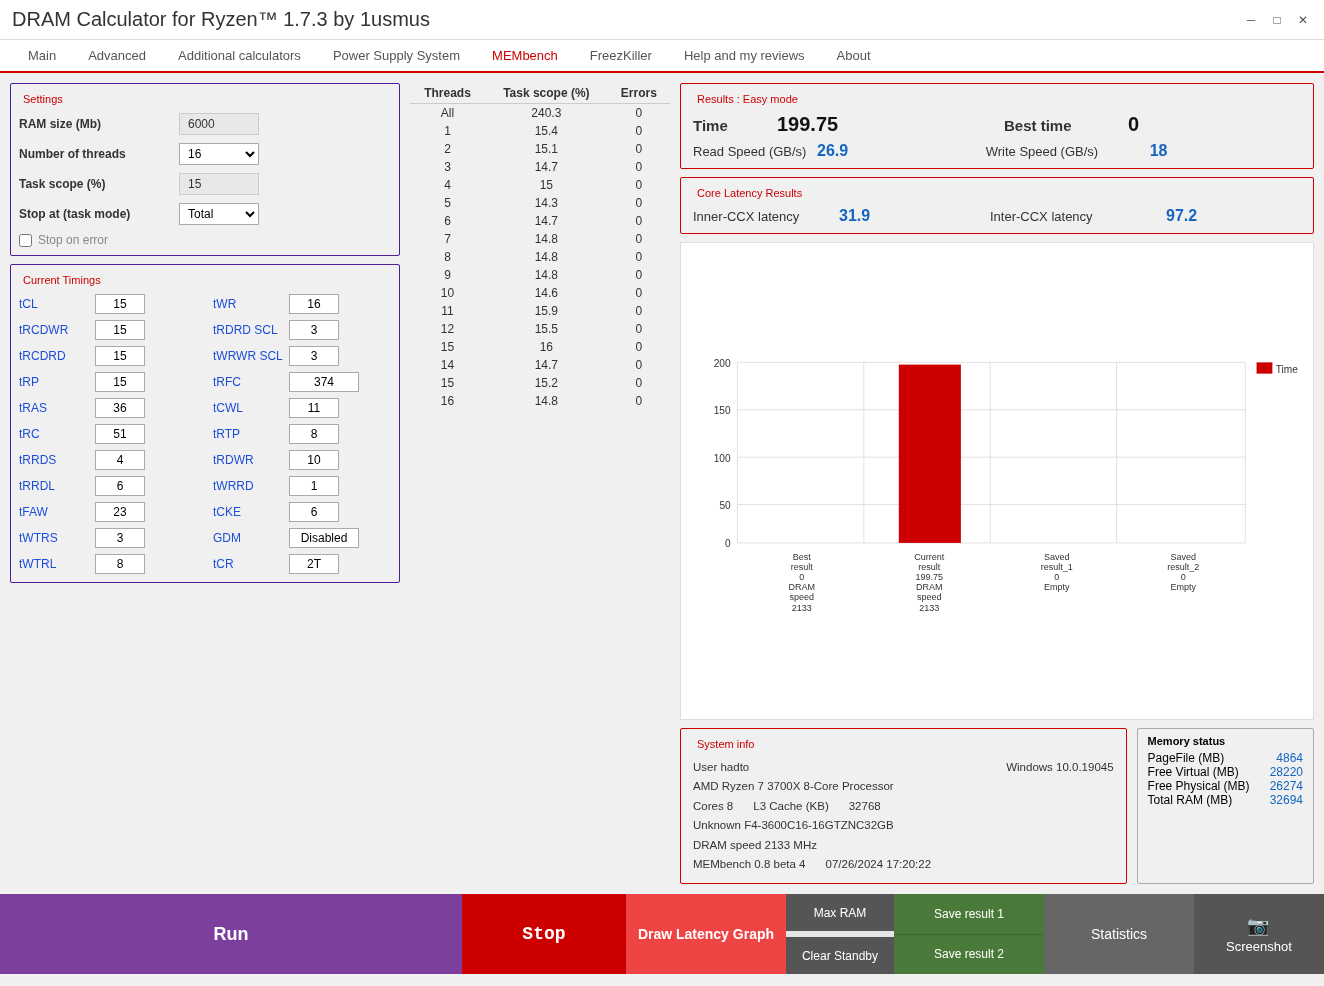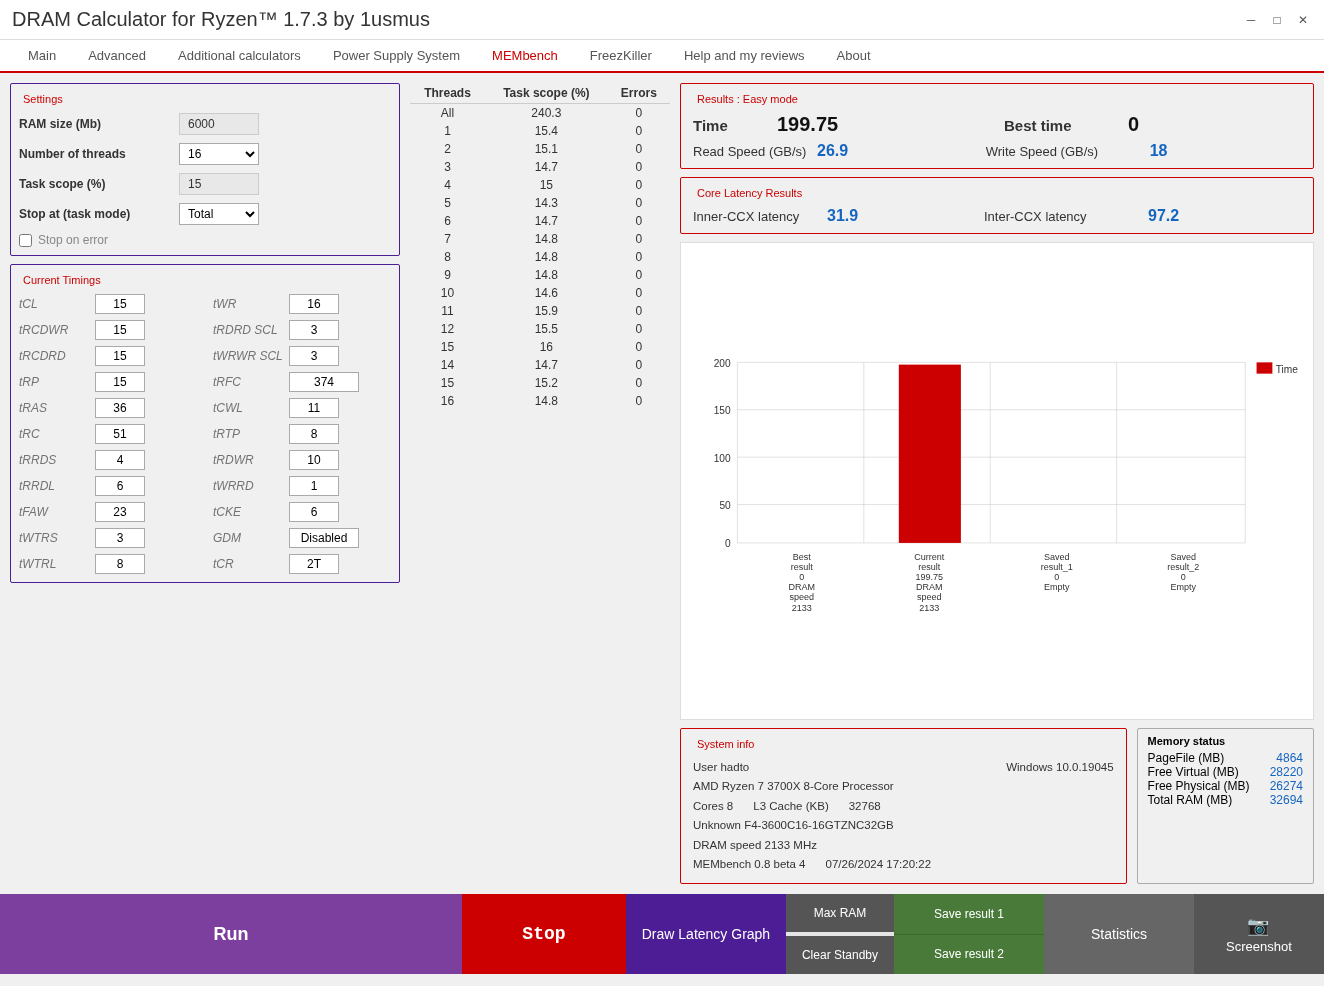--- a/index.html
+++ b/index.html
@@ -27,21 +27,21 @@
     .setting-row { display: flex; align-items: center; margin-bottom: 8px; }
     .setting-label { font-weight: 600; font-size: 12px; color: #333; width: 160px; }
     .setting-value { background: #e8e8e8; border: 1px solid #ccc; padding: 3px 8px; min-width: 80px; font-size: 12px; color: #333; }
     .setting-select { background: white; border: 1px solid #aaa; padding: 2px 4px; font-size: 12px; min-width: 80px; }
     .checkbox-row { display: flex; align-items: center; gap: 6px; }
     .checkbox-label { font-size: 12px; color: #888; }
     
     
     .timings-grid { display: grid; grid-template-columns: 1fr 1fr; gap: 6px 16px; }
     .timing-row { display: flex; align-items: center; gap: 6px; }
-    .timing-label { font-size: 12px; color: #737373; width: 70px; font-weight: 500; font-style: italic; }
+    .timing-label { font-size: 12px; color: #1d4ed8; width: 70px; font-weight: 500; }
     .timing-value { background: white; border: 1px solid #aaa; padding: 2px 6px; min-width: 50px; font-size: 12px; text-align: center; }
     .timing-value.wide { min-width: 70px; }
     
     
     .threads-panel { width: 260px; flex-shrink: 0; }
     .threads-table { border-collapse: collapse; width: 100%; font-size: 12px; }
     .threads-table th { padding: 3px 8px; text-align: center; border-bottom: 1px solid #ccc; color: #333; font-weight: 700; }
     .threads-table td { padding: 2px 8px; text-align: center; color: #333; }
     
     
@@ -56,23 +56,23 @@
     .system-info-row { display: flex; gap: 10px; }
     .sys-info-text { font-size: 11.5px; color: #333; line-height: 1.7; }
     .mem-status { border: 1px solid #aaa; border-radius: 2px; padding: 6px 10px; }
     .mem-status-title { font-size: 11px; font-weight: 600; margin-bottom: 4px; }
     .mem-row { display: flex; justify-content: space-between; gap: 20px; font-size: 12px; }
     
     
     .bottom-bar { height: 80px; background: #333; display: flex; align-items: stretch; gap: 0; }
     .btn-run { background: #7c3f9e; color: white; font-size: 18px; font-weight: 600; flex: 1; border: none; cursor: pointer; display: flex; align-items: center; justify-content: center; }
     .btn-stop { background: #c00; color: white; font-size: 18px; font-weight: 600; width: 164px; border: none; cursor: pointer; display: flex; align-items: center; justify-content: center; font-family: Liberation Mono, monospace; }
-    .btn-draw { background: #4c1d95; color: white; font-size: 14px; font-weight: 400; width: 160px; border: none; cursor: pointer; display: flex; align-items: center; justify-content: center; text-align: center; line-height: 1.3; }
+    .btn-draw { background: #ef4444; color: white; font-size: 14px; font-weight: 700; width: 160px; border: none; cursor: pointer; display: flex; align-items: center; justify-content: center; text-align: center; line-height: 1.3; }
     .btn-group { display: flex; flex-direction: column; }
-    .btn-half { background: #555; color: white; font-size: 12px; padding: 0 16px; border: none; cursor: pointer; flex: 1; display: flex; align-items: center; justify-content: center; border-bottom: 4px solid #e5e5e5; }
+    .btn-half { background: #555; color: white; font-size: 12px; padding: 0 16px; border: none; cursor: pointer; flex: 1; display: flex; align-items: center; justify-content: center; border-bottom: 6px solid #e5e5e5; }
     .btn-half:last-child { border-bottom: none; }
     .btn-save-group { display: flex; flex-direction: column; }
     .btn-save { background: #4a7a3a; color: white; font-size: 12px; padding: 0 28px; border: none; cursor: pointer; flex: 1; display: flex; align-items: center; justify-content: center; border-bottom: 1px solid #3a6a2a; width: 150px; }
     .btn-save:last-child { border-bottom: none; }
     .btn-stats { background: #666; color: white; font-size: 14px; width: 150px; border: none; cursor: pointer; display: flex; align-items: center; justify-content: center; }
     .btn-screenshot { background: #555; color: white; font-size: 13px; width: 130px; border: none; cursor: pointer; display: flex; flex-direction: column; align-items: center; justify-content: center; gap: 2px; }
     
     select { appearance: auto; }
   </style>
 </head>
@@ -340,21 +340,21 @@
       <div style="display:grid; grid-template-columns:120px auto 160px auto; gap:2px 4px; align-items:baseline;">
         <span class="result-label">Read Speed (GB/s)</span>
         <span class="result-value blue">26.9</span>
         <span class="result-label">Write Speed (GB/s)</span>
         <span class="result-value blue">18</span>
       </div>
     </div>
 
     <div class="results-section">
       <div class="panel-section-title">Core Latency Results</div>
-      <div style="display:grid; grid-template-columns:130px auto 160px auto; align-items:baseline; gap:4px;">
+      <div style="display:grid; grid-template-columns:130px auto 160px auto; align-items:baseline; gap:16px;">
         <span class="result-label">Inner-CCX latency</span>
         <span class="result-value blue">31.9</span>
         <span class="result-label">Inter-CCX latency</span>
         <span class="result-value blue">97.2</span>
       </div>
     </div>
 
     <div style="flex:1; background:white; border:1px solid #ddd; position:relative;">
       <svg width="100%" height="100%" viewBox="0 0 560 230" style="display:block;">
 

